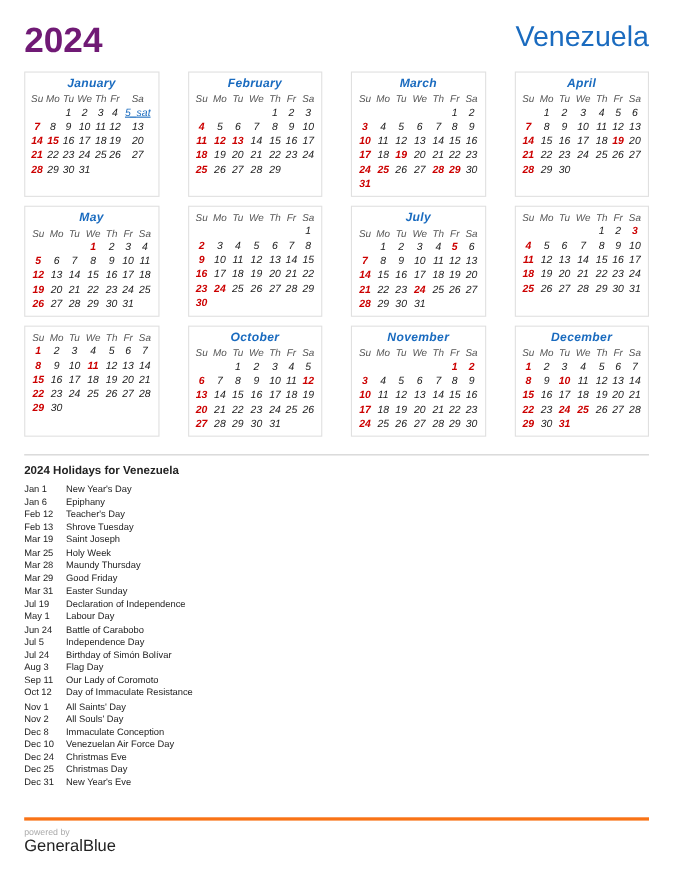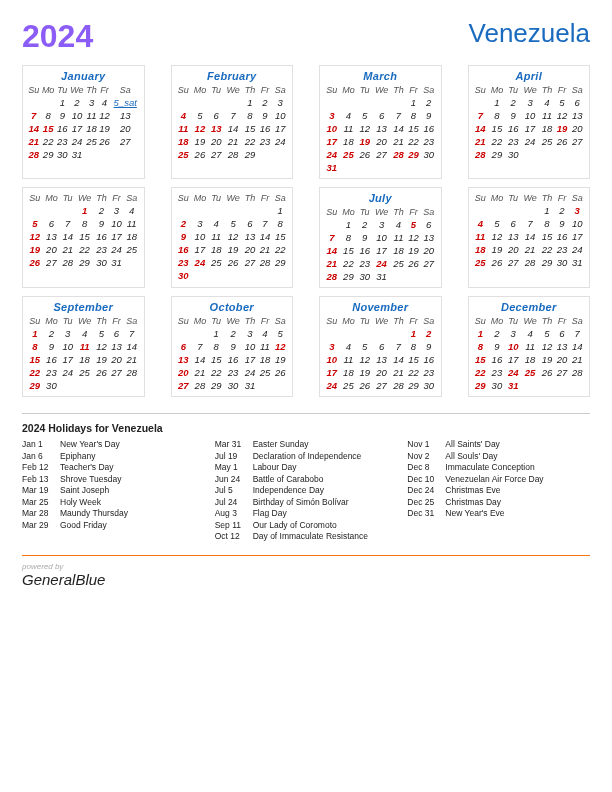--- a/index.html
+++ b/index.html
@@ -14,21 +14,21 @@
     }
     .header-row {
       display: flex;
       justify-content: space-between;
       align-items: flex-start;
       margin-bottom: 10px;
     }
     .year-title {
       font-size: 32px;
       font-weight: bold;
-      color: #8b5cf6;
+      color: #701a75;
     }
     .country-title {
       font-size: 26px;
       color: #1a6bbf;
       font-weight: normal;
       text-align: right;
     }
     .calendars-grid {
       display: grid;
       grid-template-columns: repeat(4, 1fr);
@@ -81,45 +81,44 @@
       margin-top: 16px;
     }
     .holidays-title {
       font-size: 10.5px;
       font-weight: bold;
       margin-bottom: 5px;
       color: #222;
     }
     .holidays-grid {
       display: grid;
-      grid-template-columns: 1fr 1fr 1fr;
+      grid-template-columns: 1fr;
       gap: 1px 10px;
     }
     .holiday-item {
       display: flex;
       gap: 4px;
       font-size: 8.5px;
       margin-bottom: 1.5px;
     }
     .holiday-date {
       white-space: nowrap;
       color: #222;
       min-width: 34px;
     }
     .holiday-name {
       color: #222;
     }
     .footer {
-      margin-top: 12px;
-      border-top: 1px solid #f97316;
+      margin-top: 26px;
+      border-top: 3px solid #f97316;
       padding-top: 6px;
       display: flex;
       align-items: center;
       gap: 6px;
-      font-style: italic;
     }
     .powered-by-text {
       font-size: 8px;
       color: #aaa;
     }
     .general-blue-logo {
       font-size: 15px;
       font-weight: bold;
       color: #1a6bbf;
     }
@@ -392,20 +391,21 @@
             <td>30</td>
             <td></td>
             <td></td>
             <td></td>
             <td></td>
           </tr>
         </tbody>
       </table>
     </div>
     <div class="month-block">
+      <div class="month-name">May</div>
       <table class="cal-table">
         <thead>
           <tr>
             <th>Su</th>
             <th>Mo</th>
             <th>Tu</th>
             <th>We</th>
             <th>Th</th>
             <th>Fr</th>
             <th>Sa</th>
@@ -650,21 +650,20 @@
             <td>27</td>
             <td>28</td>
             <td>29</td>
             <td>30</td>
             <td>31</td>
           </tr>
         </tbody>
       </table>
     </div>
     <div class="month-block">
-      <div class="month-name">September</div>
       <table class="cal-table">
         <thead>
           <tr>
             <th>Su</th>
             <th>Mo</th>
             <th>Tu</th>
             <th>We</th>
             <th>Th</th>
             <th>Fr</th>
             <th>Sa</th>

